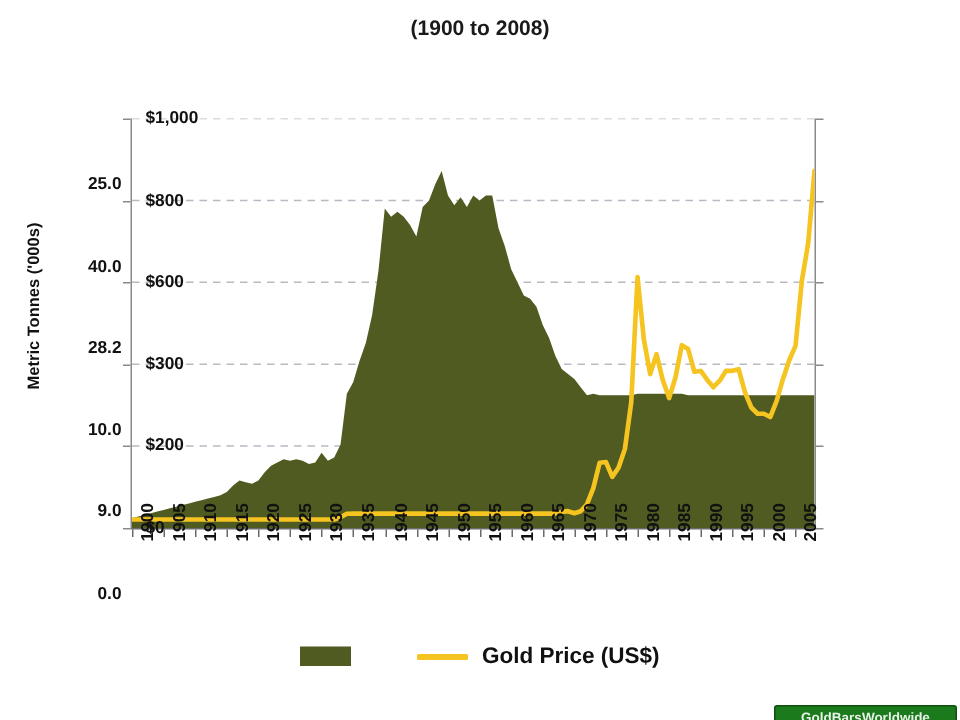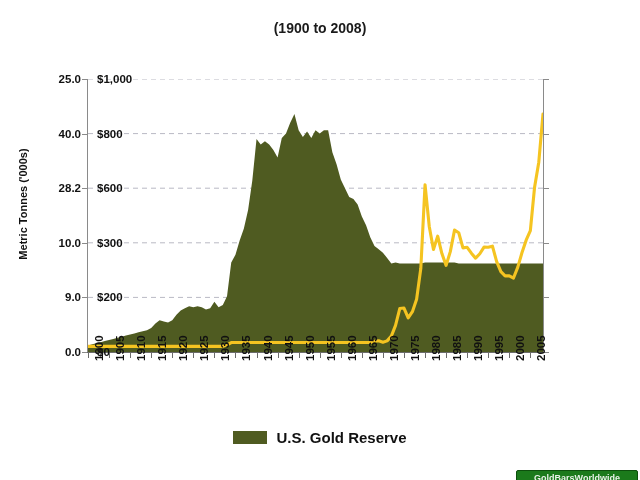--- a/index.html
+++ b/index.html
@@ -34,21 +34,21 @@
     font-weight: bold;
     color: #1a1a1a;
     letter-spacing: -0.2px;
     line-height: 24px;
   }
   .chart-subtitle {
     font-size: 14px;
     font-weight: bold;
     color: #1a1a1a;
     line-height: 18px;
-    margin-top: 13px;
+    margin-top: 3px;
   }
 
   
   .axis-title {
     position: absolute;
     font-size: 11px;
     font-weight: bold;
     color: #111111;
     white-space: nowrap;
   }
@@ -62,21 +62,21 @@
 
   
   .ytick-left, .ytick-right {
     position: absolute;
     font-size: 11.5px;
     font-weight: bold;
     color: #111111;
     white-space: nowrap;
     line-height: 12px;
   }
-  .ytick-left  { right: 100%; padding-right: 7px; text-align: right; }
+  .ytick-left  { right: 100%; padding-right: 7px; text-align: right; margin-top: 44px; }
   .ytick-right { left: 100%;  padding-left: 9px;  text-align: left;  }
 
   .ytick-wrap {
     position: absolute;
     height: 0;
   }
   .ytick-wrap > span { transform: translateY(-50%); display: inline-block; }
 
   .xtick {
     position: absolute;
@@ -315,21 +315,24 @@
         <div class="tickmark-x" style="left: 421.296px;"></div>
         <div class="xtick" style="left: 426.296px; top: 282px;">2000</div>
         <div class="tickmark-x" style="left: 442.361px;"></div>
         <div class="xtick" style="left: 447.361px; top: 282px;">2005</div>
       </div>
   </div>
 
   <div id="legend">
     <div class="legend-entry">
       <span class="legend-swatch-area"></span>
-      <span class="legend-label">U.S. Gold Reserve</span>
+    </div>
+    <div class="legend-entry">
+      <span class="legend-swatch-line"></span>
+      <span class="legend-label">Gold Price (US$)</span>
     </div>
   </div>
 
   <div id="corner-banner">
     <span id="corner-banner-text">GoldBarsWorldwide</span>
   </div>
 
 </div>
 
 </body></html>

